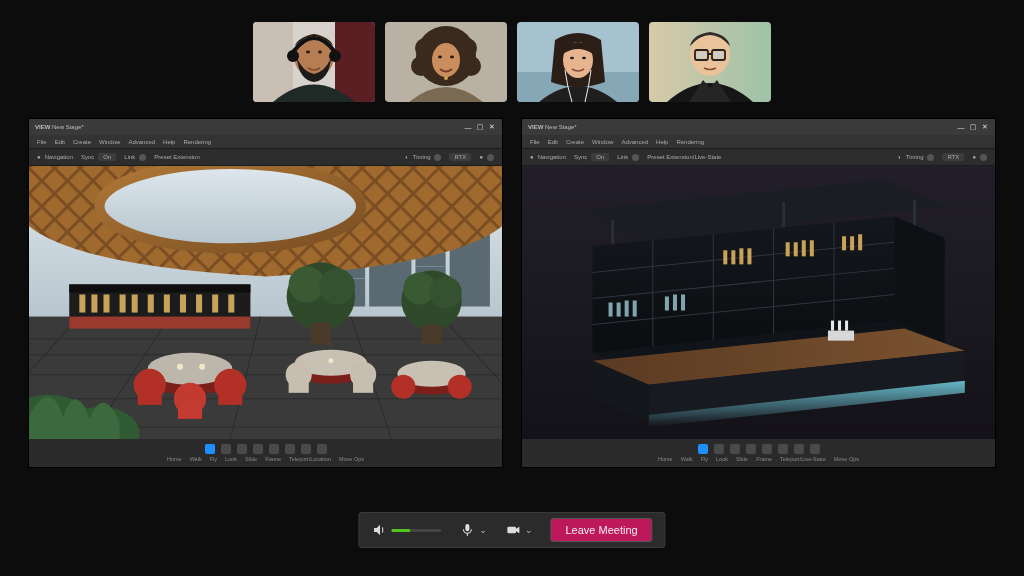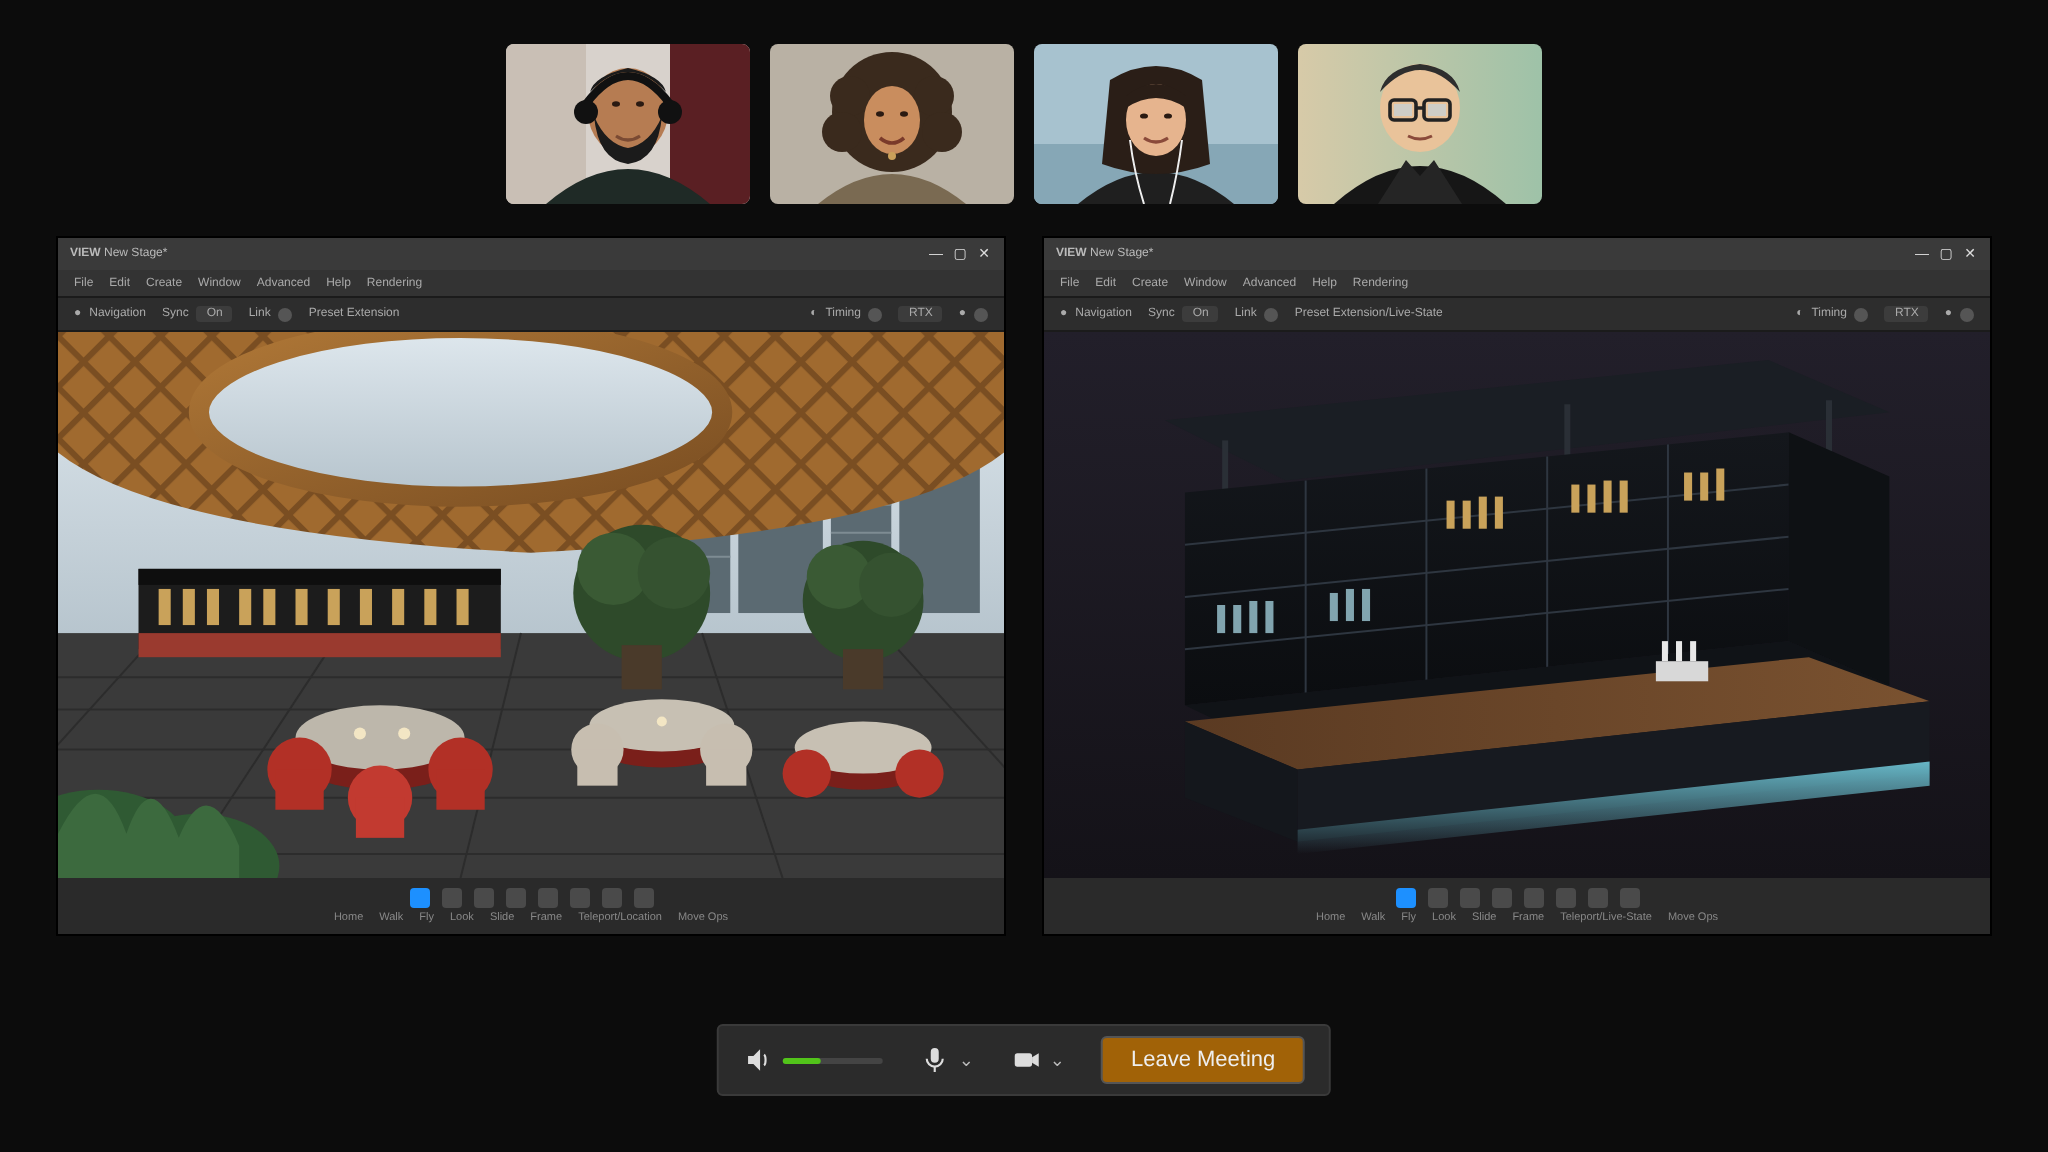--- a/index.html
+++ b/index.html
@@ -28,21 +28,21 @@
   .footerbar .iconrow span.home{background:#1d90ff}
   .footerbar .labels{display:flex;gap:8px;font-size:5.5px;color:#888}
 
   
   .ctrlbar{position:absolute;bottom:28px;left:50%;transform:translateX(-50%);height:36px;background:#2b2b2b;border:1px solid #3a3a3a;border-radius:3px;display:flex;align-items:center;padding:0 12px;gap:18px}
   .ctrl{display:flex;align-items:center;gap:4px;color:#ddd}
   .ctrl svg{width:16px;height:16px;display:block}
   .caret{font-size:9px;color:#bbb}
   .vol-track{width:50px;height:3px;background:#444;position:relative;border-radius:2px}
   .vol-fill{position:absolute;left:0;top:0;bottom:0;width:38%;background:#52c41a;border-radius:2px}
-  .leave{background:#a16207;border:1px solid #555;border-radius:3px;padding:5px 14px;font-size:11px;color:#eee;cursor:pointer}
+  .leave{background:#be185d;border:1px solid #555;border-radius:3px;padding:5px 14px;font-size:11px;color:#eee;cursor:pointer}
 
   
   .viewport svg{width:100%;height:100%}
 </style>
 </head>
 <body>
 
 <div class="participants">
 
   <div class="tile">

